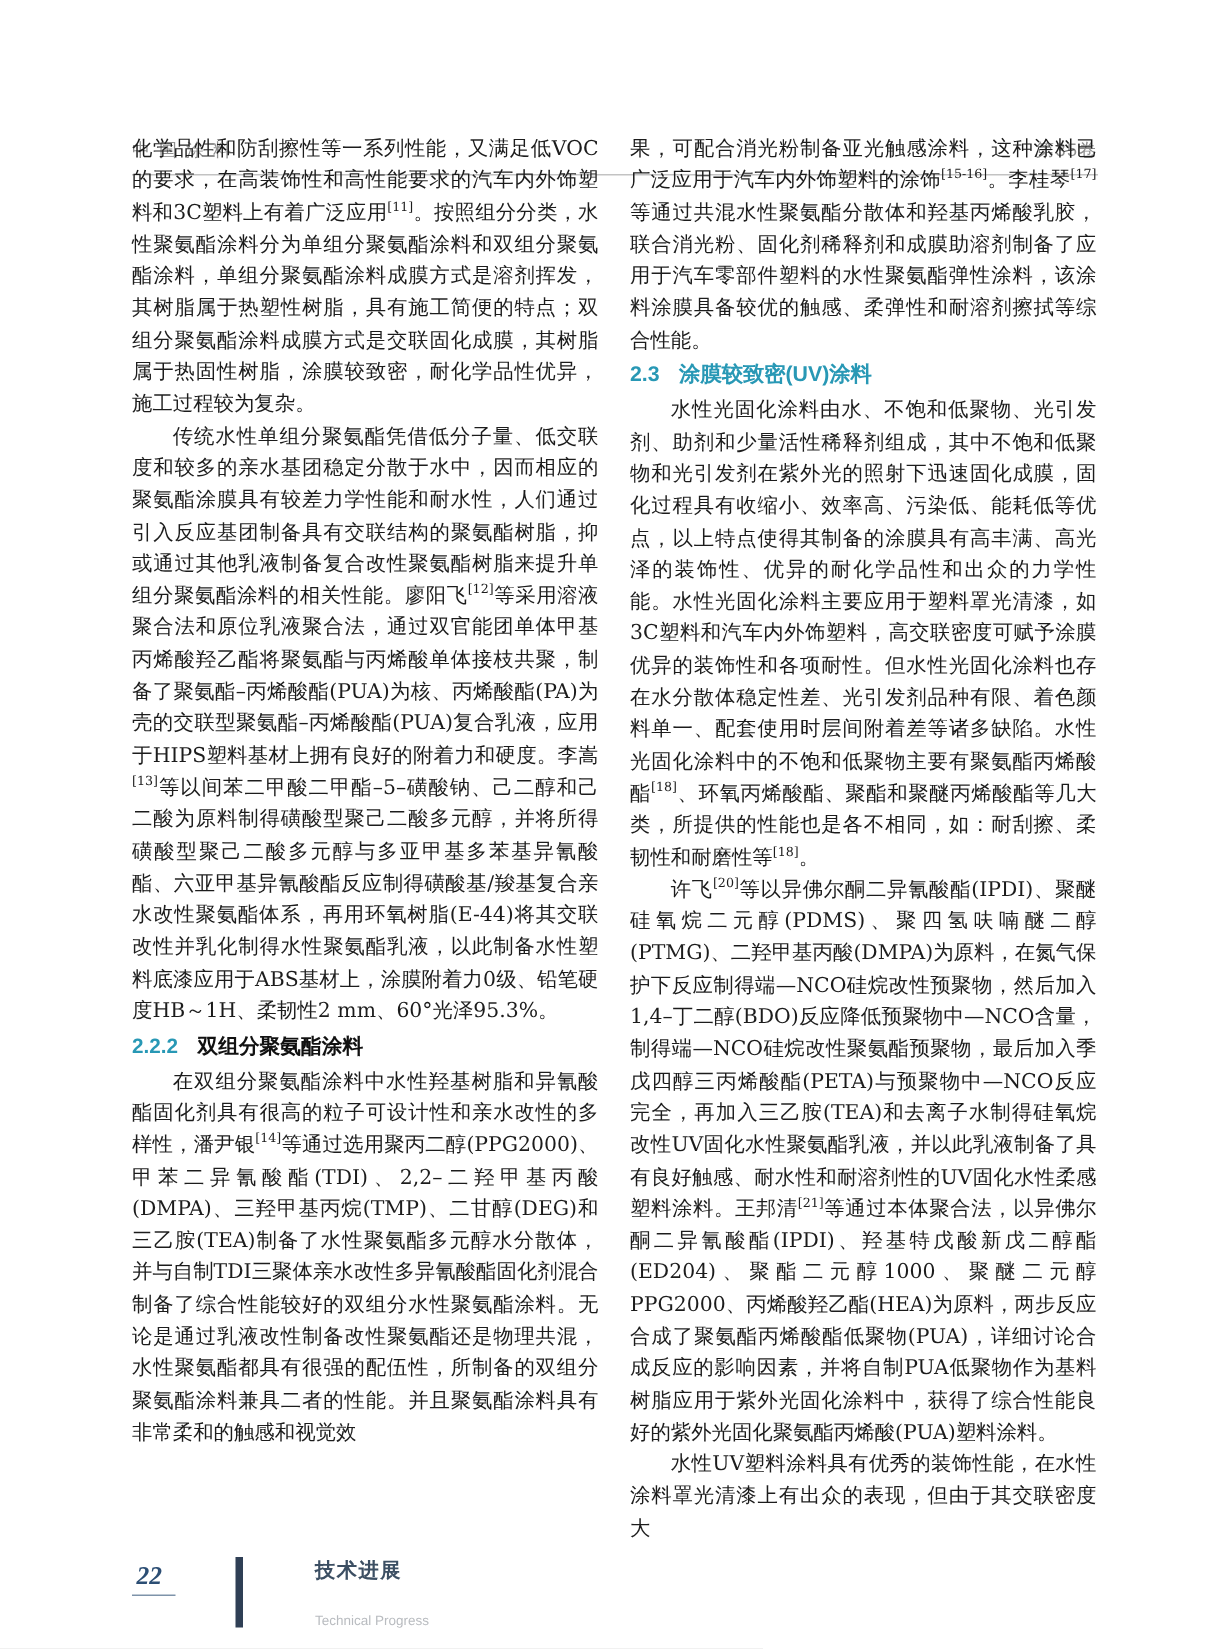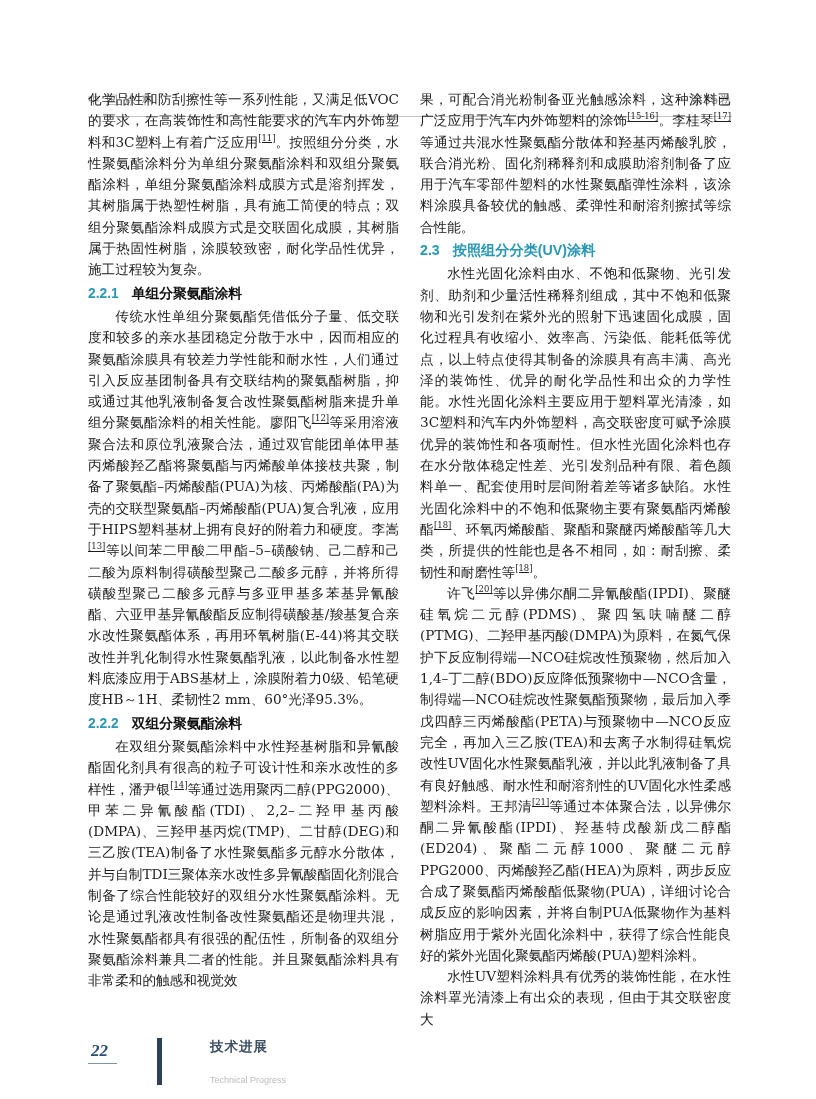--- a/index.html
+++ b/index.html
@@ -30,21 +30,21 @@
   }
   .column{
     width:311px;
     text-align:justify;
     font-size:13.6px;
     line-height:21.3px;
     color:#1c1c1c;
   }
   .column p{margin:0;}
   .column p.indent{text-indent:2em;}
-  sup.ref{font-size:0.62em;vertical-align:super;line-height:0;text-decoration:underline;}
+  sup.ref{font-size:0.62em;vertical-align:super;line-height:0;}
   
   .h3,.h2{
     margin:2px 0 2px 0;
     font-family:"Liberation Sans", sans-serif;
     font-weight:700;
     text-align:left;
     font-size:13.8px;
     line-height:21.3px;
   }
   .h3 .sec-num,.h2 .sec-num{color:var(--accent);}
@@ -80,28 +80,27 @@
 <div class="page">
 
   <div class="page-header">
     <span class="journal-name">中国涂料</span>
     <span class="volume-label">第35卷</span>
   </div>
 
   <div class="content">
     <div class="column" id="col-left">
         <p>化学品性和防刮擦性等一系列性能，又满足低VOC的要求，在高装饰性和高性能要求的汽车内外饰塑料和3C塑料上有着广泛应用<sup class="ref">[11]</sup>。按照组分分类，水性聚氨酯涂料分为单组分聚氨酯涂料和双组分聚氨酯涂料，单组分聚氨酯涂料成膜方式是溶剂挥发，其树脂属于热塑性树脂，具有施工简便的特点；双组分聚氨酯涂料成膜方式是交联固化成膜，其树脂属于热固性树脂，涂膜较致密，耐化学品性优异，施工过程较为复杂。</p>
-        <div class="h3"><span class="sec-num">2.2.1</span><span class="sec-title">单组分聚氨酯涂料</span></div>
         <p class="indent">传统水性单组分聚氨酯凭借低分子量、低交联度和较多的亲水基团稳定分散于水中，因而相应的聚氨酯涂膜具有较差力学性能和耐水性，人们通过引入反应基团制备具有交联结构的聚氨酯树脂，抑或通过其他乳液制备复合改性聚氨酯树脂来提升单组分聚氨酯涂料的相关性能。廖阳飞<sup class="ref">[12]</sup>等采用溶液聚合法和原位乳液聚合法，通过双官能团单体甲基丙烯酸羟乙酯将聚氨酯与丙烯酸单体接枝共聚，制备了聚氨酯–丙烯酸酯(PUA)为核、丙烯酸酯(PA)为壳的交联型聚氨酯–丙烯酸酯(PUA)复合乳液，应用于HIPS塑料基材上拥有良好的附着力和硬度。李嵩<sup class="ref">[13]</sup>等以间苯二甲酸二甲酯–5–磺酸钠、己二醇和己二酸为原料制得磺酸型聚己二酸多元醇，并将所得磺酸型聚己二酸多元醇与多亚甲基多苯基异氰酸酯、六亚甲基异氰酸酯反应制得磺酸基/羧基复合亲水改性聚氨酯体系，再用环氧树脂(E-44)将其交联改性并乳化制得水性聚氨酯乳液，以此制备水性塑料底漆应用于ABS基材上，涂膜附着力0级、铅笔硬度HB～1H、柔韧性2 mm、60°光泽95.3%。</p>
         <div class="h3"><span class="sec-num">2.2.2</span><span class="sec-title">双组分聚氨酯涂料</span></div>
         <p class="indent">在双组分聚氨酯涂料中水性羟基树脂和异氰酸酯固化剂具有很高的粒子可设计性和亲水改性的多样性，潘尹银<sup class="ref">[14]</sup>等通过选用聚丙二醇(PPG2000)、甲苯二异氰酸酯(TDI)、2,2–二羟甲基丙酸(DMPA)、三羟甲基丙烷(TMP)、二甘醇(DEG)和三乙胺(TEA)制备了水性聚氨酯多元醇水分散体，并与自制TDI三聚体亲水改性多异氰酸酯固化剂混合制备了综合性能较好的双组分水性聚氨酯涂料。无论是通过乳液改性制备改性聚氨酯还是物理共混，水性聚氨酯都具有很强的配伍性，所制备的双组分聚氨酯涂料兼具二者的性能。并且聚氨酯涂料具有非常柔和的触感和视觉效</p>
       </div>
     <div class="column" id="col-right">
         <p>果，可配合消光粉制备亚光触感涂料，这种涂料已广泛应用于汽车内外饰塑料的涂饰<sup class="ref">[15-16]</sup>。李桂琴<sup class="ref">[17]</sup>等通过共混水性聚氨酯分散体和羟基丙烯酸乳胶，联合消光粉、固化剂稀释剂和成膜助溶剂制备了应用于汽车零部件塑料的水性聚氨酯弹性涂料，该涂料涂膜具备较优的触感、柔弹性和耐溶剂擦拭等综合性能。</p>
-        <div class="h2"><span class="sec-num">2.3</span><span class="sec-title">按照组分分类(UV)涂料</span></div>
+        <div class="h2"><span class="sec-num">2.3</span><span class="sec-title">涂膜较致密(UV)涂料</span></div>
         <p class="indent">水性光固化涂料由水、不饱和低聚物、光引发剂、助剂和少量活性稀释剂组成，其中不饱和低聚物和光引发剂在紫外光的照射下迅速固化成膜，固化过程具有收缩小、效率高、污染低、能耗低等优点，以上特点使得其制备的涂膜具有高丰满、高光泽的装饰性、优异的耐化学品性和出众的力学性能。水性光固化涂料主要应用于塑料罩光清漆，如3C塑料和汽车内外饰塑料，高交联密度可赋予涂膜优异的装饰性和各项耐性。但水性光固化涂料也存在水分散体稳定性差、光引发剂品种有限、着色颜料单一、配套使用时层间附着差等诸多缺陷。水性光固化涂料中的不饱和低聚物主要有聚氨酯丙烯酸酯<sup class="ref">[18]</sup>、环氧丙烯酸酯、聚酯和聚醚丙烯酸酯等几大类，所提供的性能也是各不相同，如：耐刮擦、柔韧性和耐磨性等<sup class="ref">[18]</sup>。</p>
         <p class="indent">许飞<sup class="ref">[20]</sup>等以异佛尔酮二异氰酸酯(IPDI)、聚醚硅氧烷二元醇(PDMS)、聚四氢呋喃醚二醇(PTMG)、二羟甲基丙酸(DMPA)为原料，在氮气保护下反应制得端—NCO硅烷改性预聚物，然后加入1,4–丁二醇(BDO)反应降低预聚物中—NCO含量，制得端—NCO硅烷改性聚氨酯预聚物，最后加入季戊四醇三丙烯酸酯(PETA)与预聚物中—NCO反应完全，再加入三乙胺(TEA)和去离子水制得硅氧烷改性UV固化水性聚氨酯乳液，并以此乳液制备了具有良好触感、耐水性和耐溶剂性的UV固化水性柔感塑料涂料。王邦清<sup class="ref">[21]</sup>等通过本体聚合法，以异佛尔酮二异氰酸酯(IPDI)、羟基特戊酸新戊二醇酯(ED204)、聚酯二元醇1000、聚醚二元醇PPG2000、丙烯酸羟乙酯(HEA)为原料，两步反应合成了聚氨酯丙烯酸酯低聚物(PUA)，详细讨论合成反应的影响因素，并将自制PUA低聚物作为基料树脂应用于紫外光固化涂料中，获得了综合性能良好的紫外光固化聚氨酯丙烯酸(PUA)塑料涂料。</p>
         <p class="indent">水性UV塑料涂料具有优秀的装饰性能，在水性涂料罩光清漆上有出众的表现，但由于其交联密度大</p>
       </div>
   </div>
 
   <div class="page-footer">
     <span class="page-num">22</span>
     <span class="footer-bar"></span>
     <span class="footer-text">

